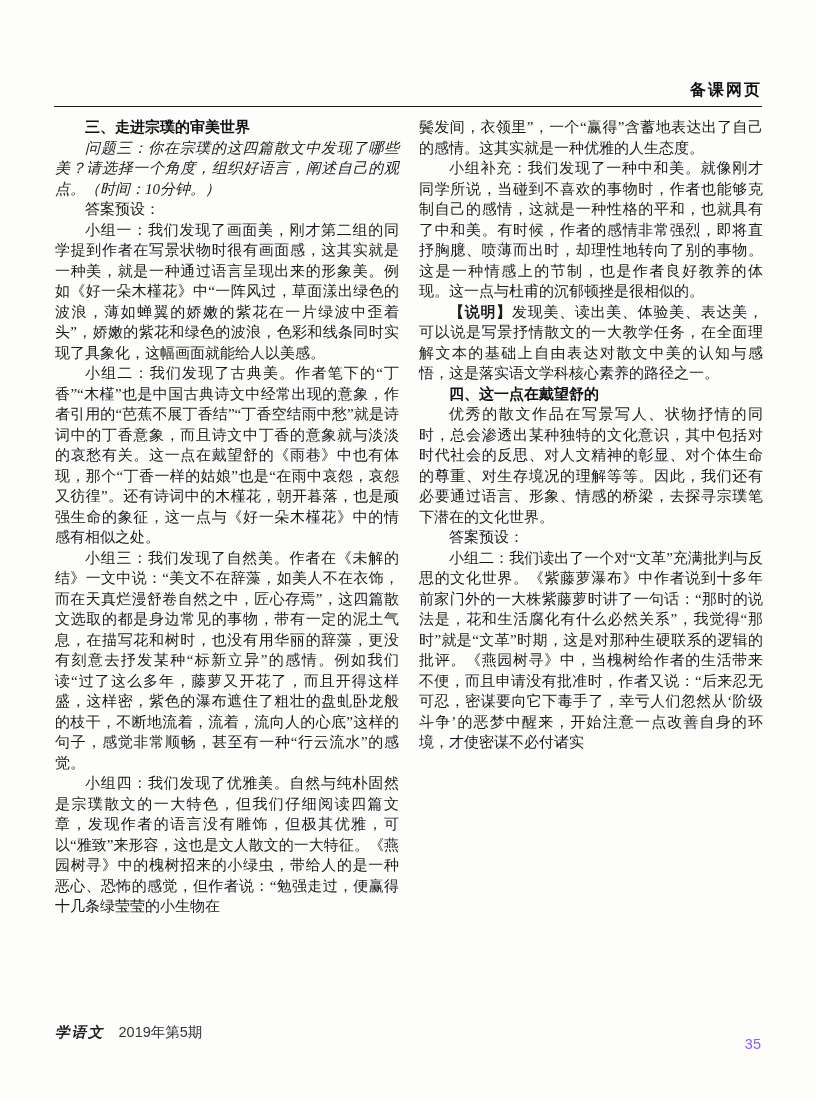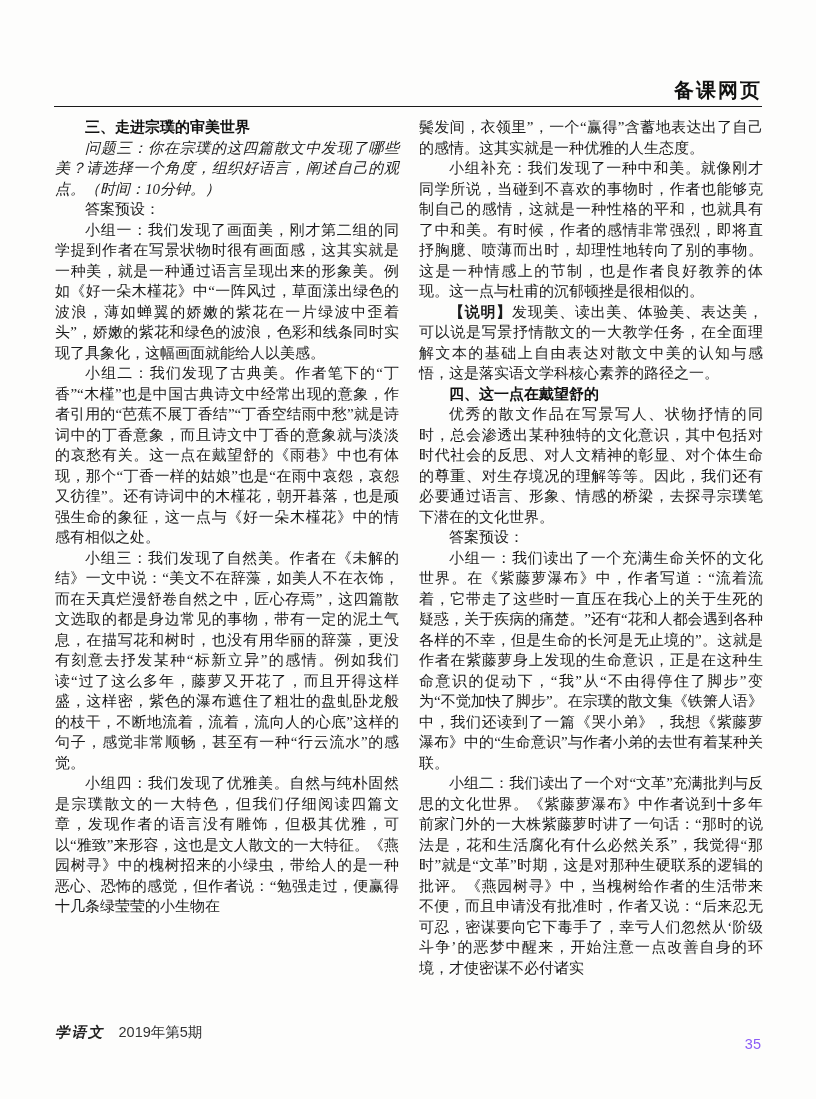--- a/index.html
+++ b/index.html
@@ -10,21 +10,21 @@
     font-family:"Liberation Serif","DejaVu Serif",serif;
     color:#1b1b1b;
     overflow:hidden;
     margin:0 auto;
   }
   
   .header{position:absolute;top:80px;left:54px;right:54px;}
   .header-label{
     display:block;text-align:right;
     font-family:Liberation Sans, sans-serif;
-    font-weight:bold;font-size:20px;line-height:20px;
+    font-weight:bold;font-size:16px;line-height:20px;
     letter-spacing:2px;color:#111;
   }
   .header-rule{margin-top:6px;border-bottom:1.6px solid #1a1a1a;height:0;}
   
   .content{
     position:absolute;top:117px;left:55px;width:708px;height:900px;
     display:flex;gap:20px;overflow:hidden;
   }
   .col{flex:1;min-width:0;}
   .para{
@@ -81,21 +81,20 @@
         <p class="para body">小组三：我们发现了自然美。作者在《未解的结》一文中说：“美文不在辞藻，如美人不在衣饰，而在天真烂漫舒卷自然之中，匠心存焉”，这四篇散文选取的都是身边常见的事物，带有一定的泥土气息，在描写花和树时，也没有用华丽的辞藻，更没有刻意去抒发某种“标新立异”的感情。例如我们读“过了这么多年，藤萝又开花了，而且开得这样盛，这样密，紫色的瀑布遮住了粗壮的盘虬卧龙般的枝干，不断地流着，流着，流向人的心底”这样的句子，感觉非常顺畅，甚至有一种“行云流水”的感觉。</p>
         <p class="para body">小组四：我们发现了优雅美。自然与纯朴固然是宗璞散文的一大特色，但我们仔细阅读四篇文章，发现作者的语言没有雕饰，但极其优雅，可以“雅致”来形容，这也是文人散文的一大特征。《燕园树寻》中的槐树招来的小绿虫，带给人的是一种恶心、恐怖的感觉，但作者说：“勉强走过，便赢得十几条绿莹莹的小生物在</p>
       </div>
     <div class="col" id="col-right">
         <p class="para continuation">鬓发间，衣领里”，一个“赢得”含蓄地表达出了自己的感情。这其实就是一种优雅的人生态度。</p>
         <p class="para body">小组补充：我们发现了一种中和美。就像刚才同学所说，当碰到不喜欢的事物时，作者也能够克制自己的感情，这就是一种性格的平和，也就具有了中和美。有时候，作者的感情非常强烈，即将直抒胸臆、喷薄而出时，却理性地转向了别的事物。这是一种情感上的节制，也是作者良好教养的体现。这一点与杜甫的沉郁顿挫是很相似的。</p>
         <p class="para note"><span class="lead">【说明】</span>发现美、读出美、体验美、表达美，可以说是写景抒情散文的一大教学任务，在全面理解文本的基础上自由表达对散文中美的认知与感悟，这是落实语文学科核心素养的路径之一。</p>
         <p class="para heading">四、这一点在戴望舒的</p>
         <p class="para body">优秀的散文作品在写景写人、状物抒情的同时，总会渗透出某种独特的文化意识，其中包括对时代社会的反思、对人文精神的彰显、对个体生命的尊重、对生存境况的理解等等。因此，我们还有必要通过语言、形象、情感的桥梁，去探寻宗璞笔下潜在的文化世界。</p>
         <p class="para body">答案预设：</p>
-        <p class="para body">小组一：我们读出了一个充满生命关怀的文化世界。在《紫藤萝瀑布》中，作者写道：“流着流着，它带走了这些时一直压在我心上的关于生死的疑惑，关于疾病的痛楚。”还有“花和人都会遇到各种各样的不幸，但是生命的长河是无止境的”。这就是作者在紫藤萝身上发现的生命意识，正是在这种生命意识的促动下，“我”从“不由得停住了脚步”变为“不觉加快了脚步”。在宗璞的散文集《铁箫人语》中，我们还读到了一篇《哭小弟》，我想《紫藤萝瀑布》中的“生命意识”与作者小弟的去世有着某种关联。</p>
         <p class="para body">小组二：我们读出了一个对“文革”充满批判与反思的文化世界。《紫藤萝瀑布》中作者说到十多年前家门外的一大株紫藤萝时讲了一句话：“那时的说法是，花和生活腐化有什么必然关系”，我觉得“那时”就是“文革”时期，这是对那种生硬联系的逻辑的批评。《燕园树寻》中，当槐树给作者的生活带来不便，而且申请没有批准时，作者又说：“后来忍无可忍，密谋要向它下毒手了，幸亏人们忽然从‘阶级斗争’的恶梦中醒来，开始注意一点改善自身的环境，才使密谋不必付诸实</p>
       </div>
   </div>
 
   <div class="footer">
     <div class="footer-center">
       <span class="journal-name">学语文</span><span class="journal-issue">2019年第5期</span>
     </div>
     <span class="page-number">35</span>
   </div>

